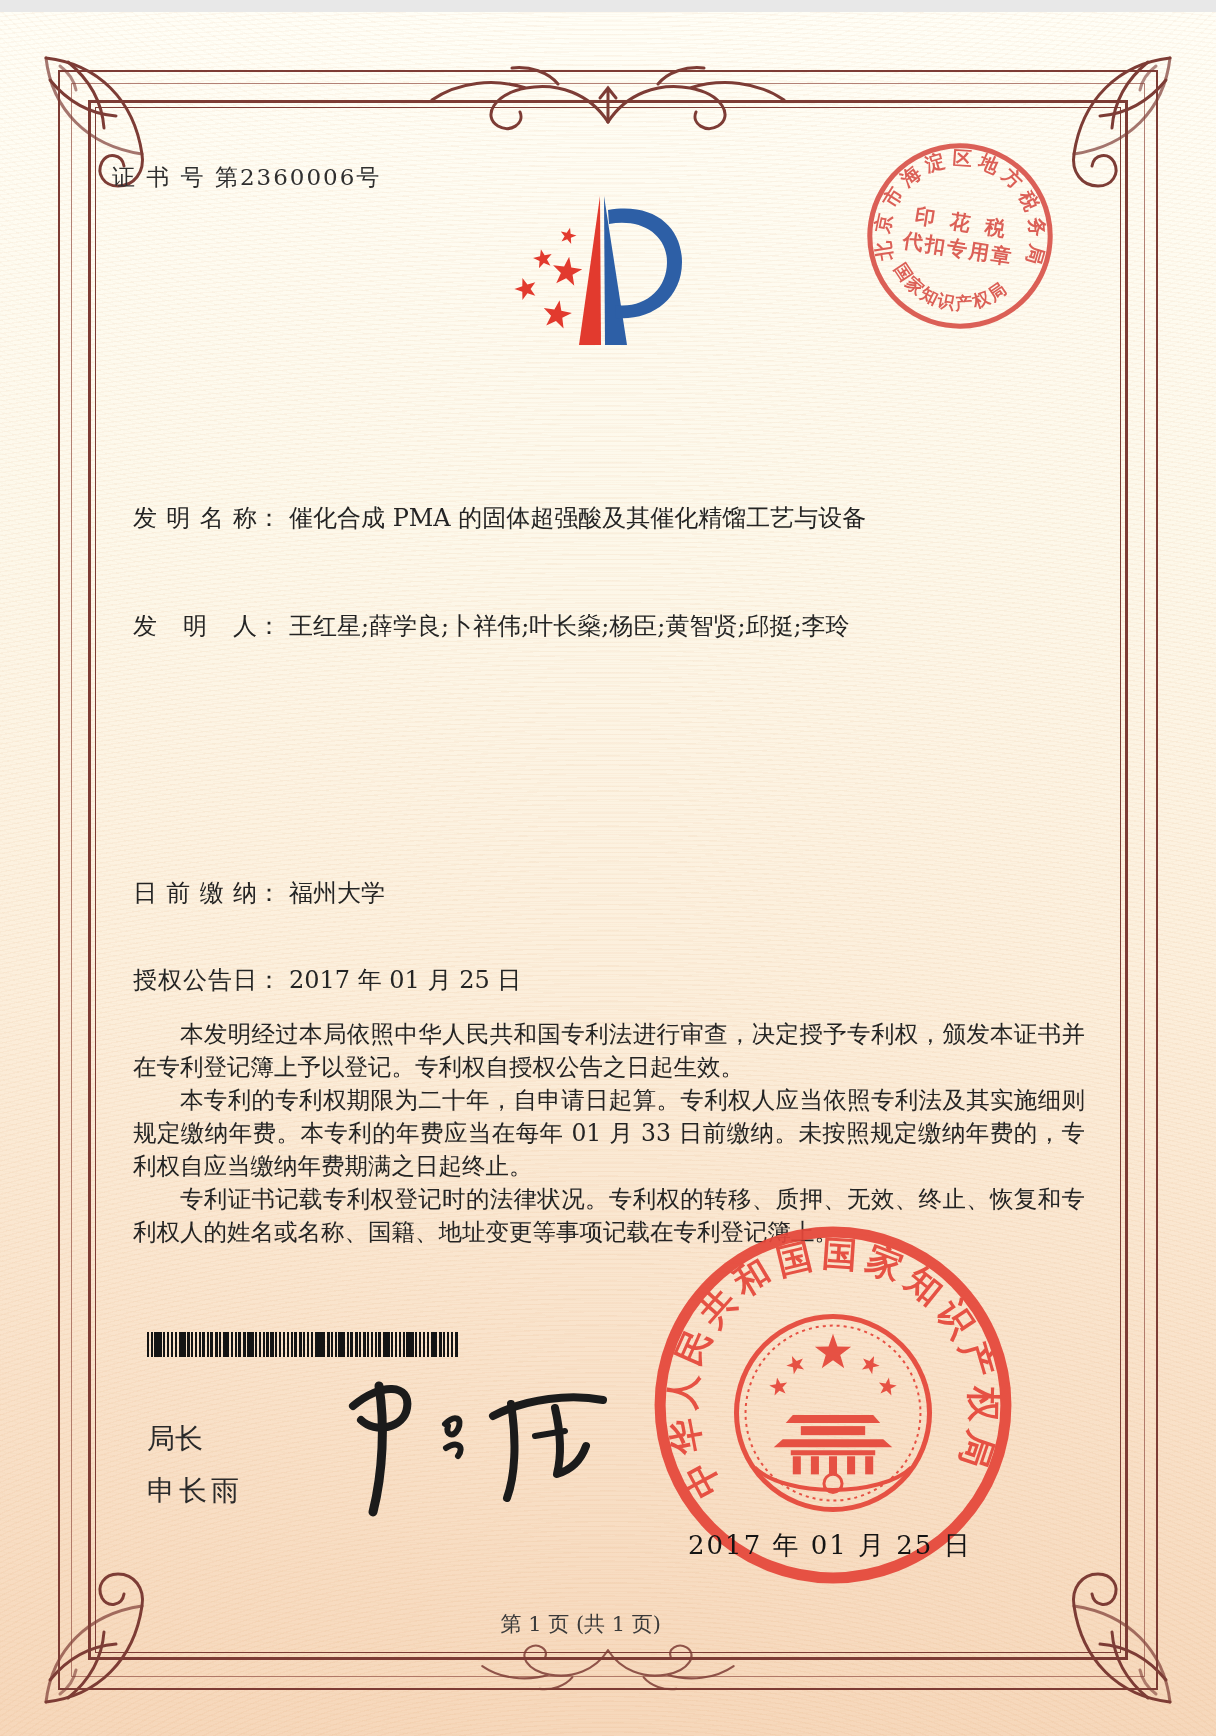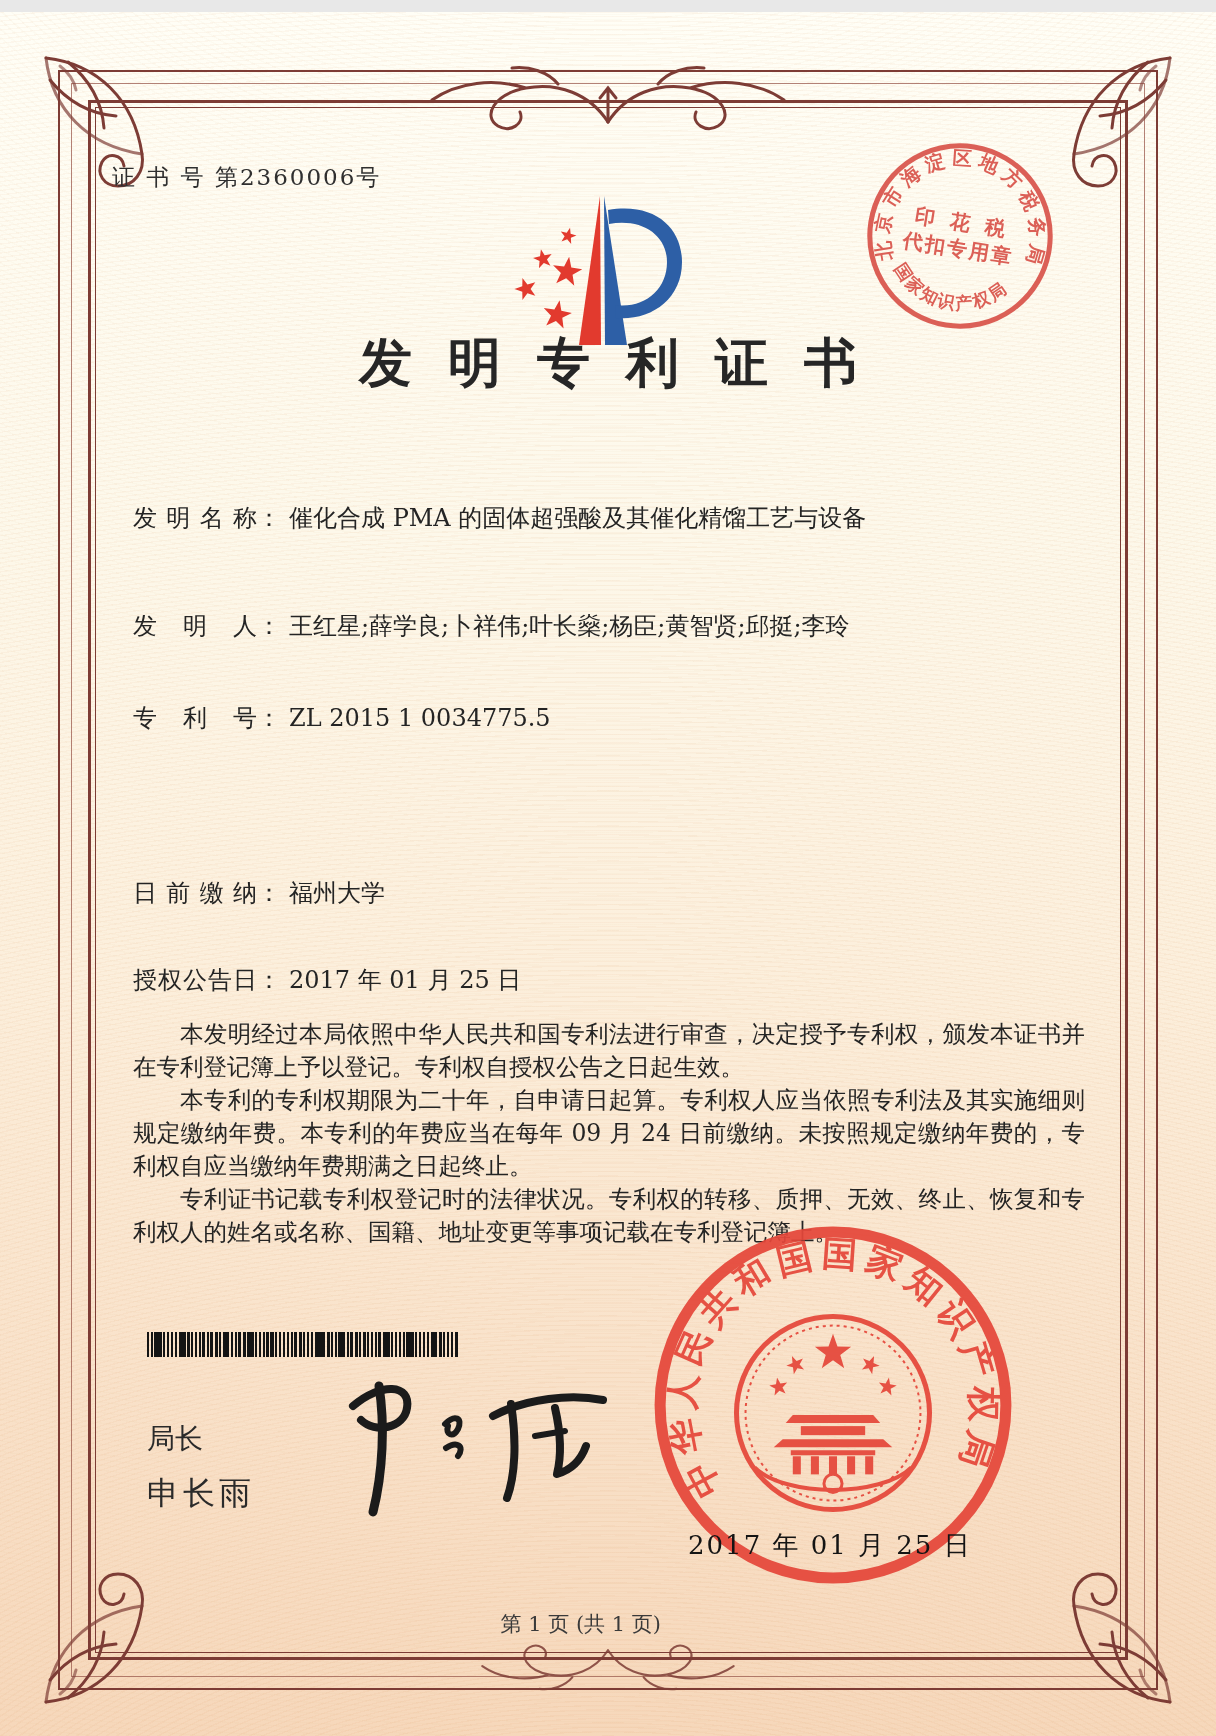--- a/index.html
+++ b/index.html
@@ -44,21 +44,21 @@
   .body-text p{margin:0;text-indent:2em;}
   
   .barcode{position:absolute;left:147px;top:1320px;width:312px;height:25px;
     background:
       repeating-linear-gradient(90deg,#141414 0 2px,rgba(0,0,0,0) 2px 4px),
       repeating-linear-gradient(90deg,#141414 0 1px,rgba(0,0,0,0) 1px 7px),
       repeating-linear-gradient(90deg,rgba(0,0,0,0) 0 9px,#141414 9px 12px,rgba(0,0,0,0) 12px 23px),
       repeating-linear-gradient(90deg,rgba(0,0,0,0) 0 4px,#141414 4px 5px,rgba(0,0,0,0) 5px 17px);
   }
   .signer-title{position:absolute;left:147px;top:1408px;font-size:28px;color:#2a2a2a;font-family:"DejaVu Sans","Liberation Sans",sans-serif;}
-  .signer-name {position:absolute;left:147px;top:1460px;font-size:32px;color:#2a2a2a;letter-spacing:4px;font-family:Liberation Sans, sans-serif;}
+  .signer-name {position:absolute;left:147px;top:1460px;font-size:28px;color:#2a2a2a;letter-spacing:4px;font-family:Liberation Sans, sans-serif;}
   .signature{position:absolute;left:315px;top:1360px;width:310px;height:160px;}
   .seal{position:absolute;left:642px;top:1202px;width:382px;height:382px;opacity:.93;}
   .seal-date{position:absolute;left:688px;top:1516px;font-size:26px;letter-spacing:2px;color:#141414;z-index:3;}
   .footer{position:absolute;left:461px;top:1598px;width:200px;text-align:right;font-size:21px;color:#3a3a3a;}
 </style>
 </head>
 <body>
 
 <div class="page">
 
@@ -143,43 +143,37 @@
         <textPath href="#tsTop">北京市海淀区地方税务局</textPath>
       </text>
       <text x="112.5" y="106" text-anchor="middle" font-size="20" font-weight="bold" fill="#d9534a" letter-spacing="4">印 花 税</text>
       <text x="112.5" y="132" text-anchor="middle" font-size="20" font-weight="bold" fill="#d9534a" letter-spacing="2">代扣专用章</text>
       <text font-size="17" font-weight="bold" fill="#d9534a" letter-spacing="2">
         <textPath href="#tsBot" side="right">国家知识产权局</textPath>
       </text>
     </svg>
   </div>
 
-  <div class="title">
-    <span>发明专利证书</span>
-  </div>
 
   <div class="frow r1">
     <span class="flabel">发明人</span><span class="fcolon">：</span><span>王红星;薛学良;卜祥伟;叶长燊;杨臣;黄智贤;邱挺;李玲</span>
   </div>
   <div class="frow r0">
     <span class="flabel">发明名称</span><span class="fcolon">：</span><span>催化合成 PMA 的固体超强酸及其催化精馏工艺与设备</span>
   </div>
-  <div class="frow r2">
-    <span class="flabel">专利号</span><span class="fcolon">：</span><span>ZL 2015 1 0034775.5</span>
-  </div>
   <div class="frow r4">
     <span class="flabel">日前缴纳</span><span class="fcolon">：</span><span>福州大学</span>
   </div>
   <div class="frow r5">
     <span class="flabel">授权公告日</span><span class="fcolon">：</span><span>2017 年 01 月 25 日</span>
   </div>
 
   <div class="body-text">
     <p>本发明经过本局依照中华人民共和国专利法进行审查，决定授予专利权，颁发本证书并在专利登记簿上予以登记。专利权自授权公告之日起生效。</p>
-    <p>本专利的专利权期限为二十年，自申请日起算。专利权人应当依照专利法及其实施细则规定缴纳年费。本专利的年费应当在每年 09 月 24 日前缴纳。未按照规定缴纳年费的，专利权自应当缴纳年费期满之日起终止。</p>
+    <p>本专利的专利权期限为二十年，自申请日起算。专利权人应当依照专利法及其实施细则规定缴纳年费。本专利的年费应当在每年 01 月 33 日前缴纳。未按照规定缴纳年费的，专利权自应当缴纳年费期满之日起终止。</p>
     <p>专利证书记载专利权登记时的法律状况。专利权的转移、质押、无效、终止、恢复和专利权人的姓名或名称、国籍、地址变更等事项记载在专利登记簿上。</p>
   </div>
 
   <div class="barcode"></div>
 
   <div class="signer-title">局长</div>
   <div class="signer-name">申长雨</div>
 
   <div class="signature">
     <svg viewBox="0 0 310 160">

